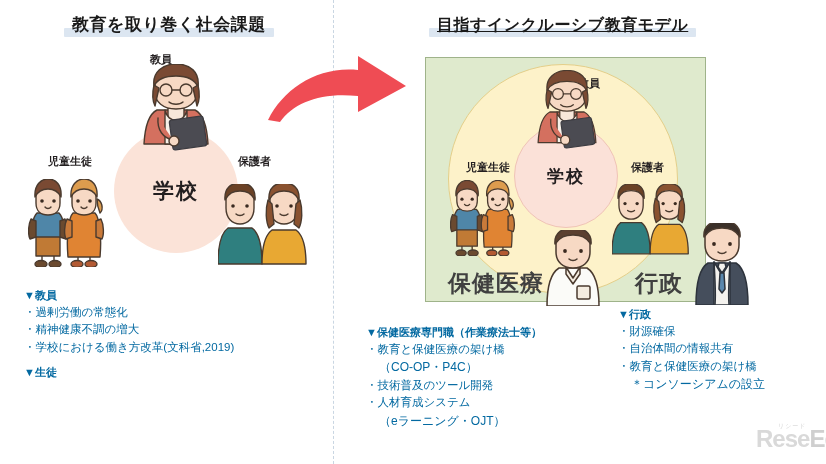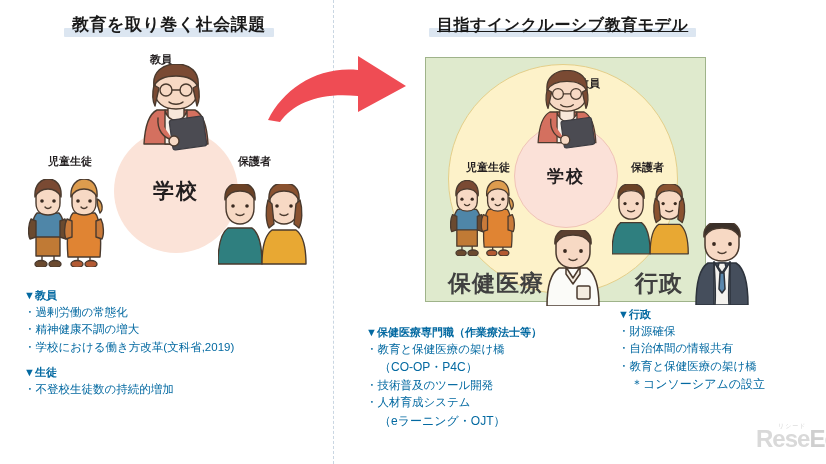--- a/index.html
+++ b/index.html
@@ -331,21 +331,20 @@
     </svg>
   </div>
 
   <div class="txt-block" id="block-left">
     <div class="txt-head">▼教員</div>
     <div class="txt-item">・過剰労働の常態化</div>
     <div class="txt-item">・精神健康不調の増大</div>
     <div class="txt-item">・学校における働き方改革(文科省,2019)</div>
     <div class="spacer"></div>
     <div class="txt-head">▼生徒</div>
-    <div class="txt-item">・不登校生徒数の持続的増加</div>
   </div>
 
   <div class="txt-block" id="block-mid">
     <div class="txt-head">▼保健医療専門職（作業療法士等）</div>
     <div class="txt-item">・教育と保健医療の架け橋</div>
     <div class="txt-sub">（CO-OP・P4C）</div>
     <div class="txt-item">・技術普及のツール開発</div>
     <div class="txt-item">・人材育成システム</div>
     <div class="txt-sub">（eラーニング・OJT）</div>
   </div>

